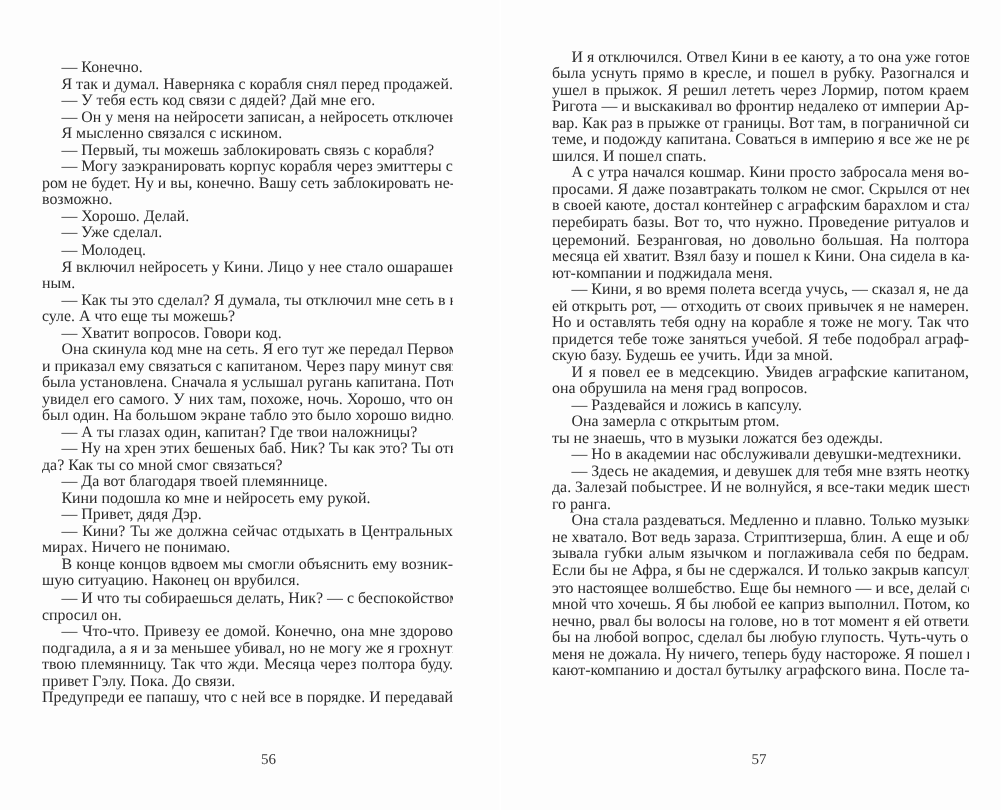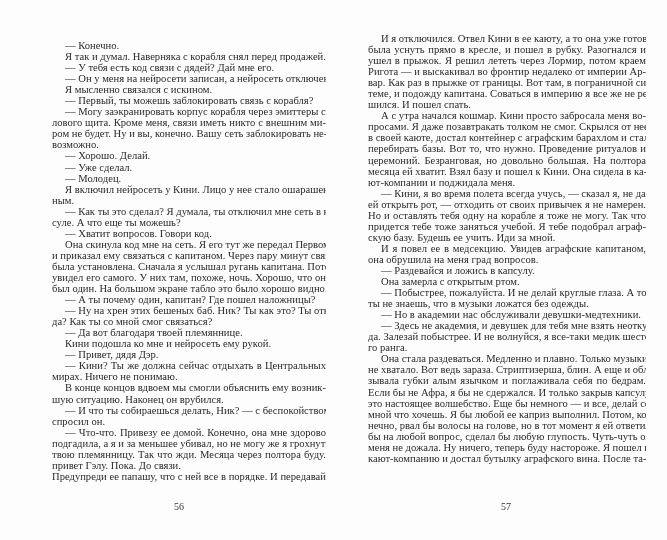--- a/index.html
+++ b/index.html
@@ -17,21 +17,21 @@
     }
     .page.left { left: 0; }
     .page.right { left: 334px; }
     .column {
       position: absolute;
       font-size: 10.6px;
       line-height: 11.05px;
       text-align: justify;
       hyphens: manual;
     }
-    .page.left .column { left: 52px; top: 40px; width: 274px; font-family: Liberation Serif, serif; }
+    .page.left .column { left: 28px; top: 40px; width: 274px; font-family: Liberation Serif, serif; }
     .page.right .column { left: 34px; top: 33px; width: 278px; }
     .line {
       display: block;
       white-space: nowrap;
       text-align: justify;
       text-align-last: justify;
       overflow: hidden;
       height: 11.05px;
     }
     .line.end { text-align-last: left; }
@@ -50,37 +50,36 @@
 <div class="spread">
   <div class="page left">
     <div class="column" id="left-col">
         <span class="line indent end">— Конечно.</span>
         <span class="line indent end">Я так и думал. Наверняка с корабля снял перед продажей.</span>
         <span class="line indent end">— У тебя есть код связи с дядей? Дай мне его.</span>
         <span class="line indent end">— Он у меня на нейросети записан, а нейросеть отключена.</span>
         <span class="line indent end">Я мысленно связался с искином.</span>
         <span class="line indent end">— Первый, ты можешь заблокировать связь с корабля?</span>
         <span class="line indent">— Могу заэкранировать корпус корабля через эмиттеры си-</span>
-        <span class="line">лового щита. Кроме меня, связи иметь никто с внешним ми-</span>
         <span class="line">ром не будет. Ну и вы, конечно. Вашу сеть заблокировать не-</span>
         <span class="line end">возможно.</span>
         <span class="line indent end">— Хорошо. Делай.</span>
         <span class="line indent end">— Уже сделал.</span>
         <span class="line indent end">— Молодец.</span>
         <span class="line indent">Я включил нейросеть у Кини. Лицо у нее стало ошарашен-</span>
         <span class="line end">ным.</span>
         <span class="line indent">— Как ты это сделал? Я думала, ты отключил мне сеть в кап-</span>
         <span class="line end">суле. А что еще ты можешь?</span>
         <span class="line indent end">— Хватит вопросов. Говори код.</span>
         <span class="line indent">Она скинула код мне на сеть. Я его тут же передал Первому</span>
         <span class="line">и приказал ему связаться с капитаном. Через пару минут связь</span>
         <span class="line">была установлена. Сначала я услышал ругань капитана. Потом</span>
         <span class="line">увидел его самого. У них там, похоже, ночь. Хорошо, что он</span>
         <span class="line end">был один. На большом экране табло это было хорошо видно.</span>
-        <span class="line indent end">— А ты почему один, капитан? Где пошел наложницы?</span>
+        <span class="line indent end">— А ты глазах один, капитан? Где твои наложницы?</span>
         <span class="line indent">— Ну на хрен этих бешеных баб. Ник? Ты как это? Ты отку-</span>
         <span class="line end">да? Как ты со мной смог связаться?</span>
         <span class="line indent end">— Да вот благодаря твоей племяннице.</span>
         <span class="line indent end">Кини подошла ко мне и нейросеть ему рукой.</span>
         <span class="line indent end">— Привет, дядя Дэр.</span>
         <span class="line indent">— Кини? Ты же должна сейчас отдыхать в Центральных</span>
         <span class="line end">мирах. Ничего не понимаю.</span>
         <span class="line indent">В конце концов вдвоем мы смогли объяснить ему возник-</span>
         <span class="line end">шую ситуацию. Наконец он врубился.</span>
         <span class="line indent">— И что ты собираешься делать, Ник? — с беспокойством</span>
@@ -111,21 +110,20 @@
         <span class="line end">ют-компании и поджидала меня.</span>
         <span class="line indent">— Кини, я во время полета всегда учусь, — сказал я, не дав</span>
         <span class="line">ей открыть рот, — отходить от своих привычек я не намерен.</span>
         <span class="line">Но и оставлять тебя одну на корабле я тоже не могу. Так что</span>
         <span class="line">придется тебе тоже заняться учебой. Я тебе подобрал аграф-</span>
         <span class="line end">скую базу. Будешь ее учить. Иди за мной.</span>
         <span class="line indent">И я повел ее в медсекцию. Увидев аграфские капитаном,</span>
         <span class="line end">она обрушила на меня град вопросов.</span>
         <span class="line indent end">— Раздевайся и ложись в капсулу.</span>
         <span class="line indent end">Она замерла с открытым ртом.</span>
-        <span class="line indent">— Побыстрее, пожалуйста. И не делай круглые глаза. А то</span>
         <span class="line end">ты не знаешь, что в музыки ложатся без одежды.</span>
         <span class="line indent end">— Но в академии нас обслуживали девушки-медтехники.</span>
         <span class="line indent">— Здесь не академия, и девушек для тебя мне взять неотку-</span>
         <span class="line">да. Залезай побыстрее. И не волнуйся, я все-таки медик шесто-</span>
         <span class="line end">го ранга.</span>
         <span class="line indent">Она стала раздеваться. Медленно и плавно. Только музыки</span>
         <span class="line">не хватало. Вот ведь зараза. Стриптизерша, блин. А еще и обли-</span>
         <span class="line">зывала губки алым язычком и поглаживала себя по бедрам.</span>
         <span class="line">Если бы не Афра, я бы не сдержался. И только закрыв капсулу,</span>
         <span class="line">это настоящее волшебство. Еще бы немного — и все, делай со</span>

